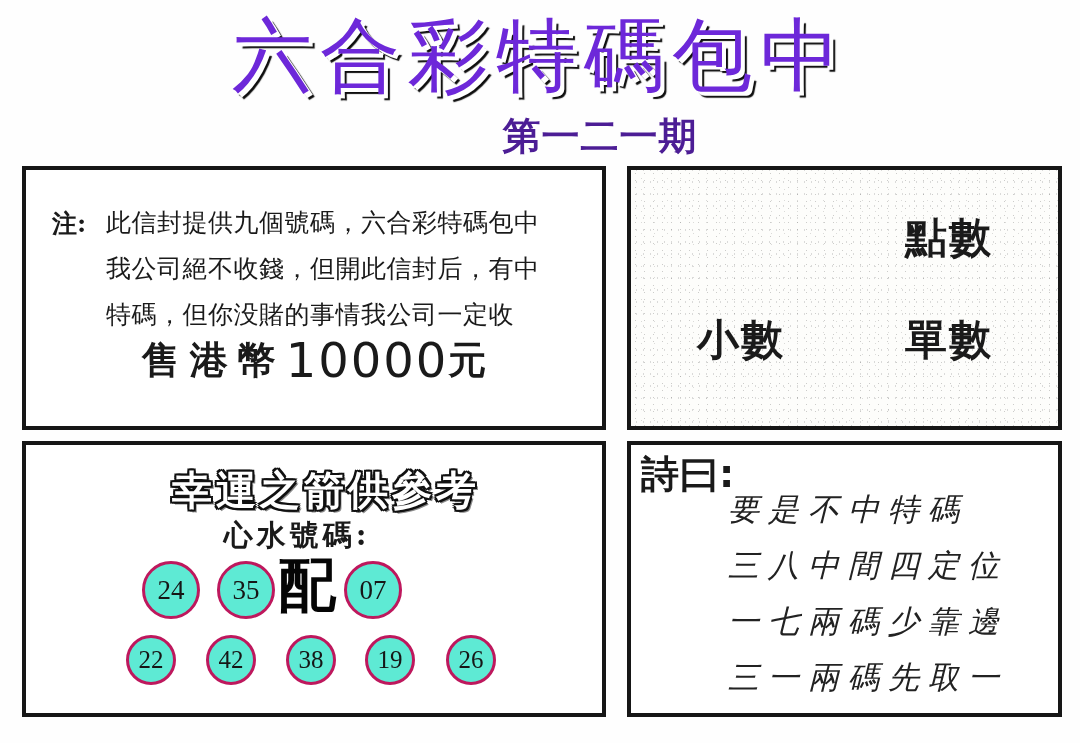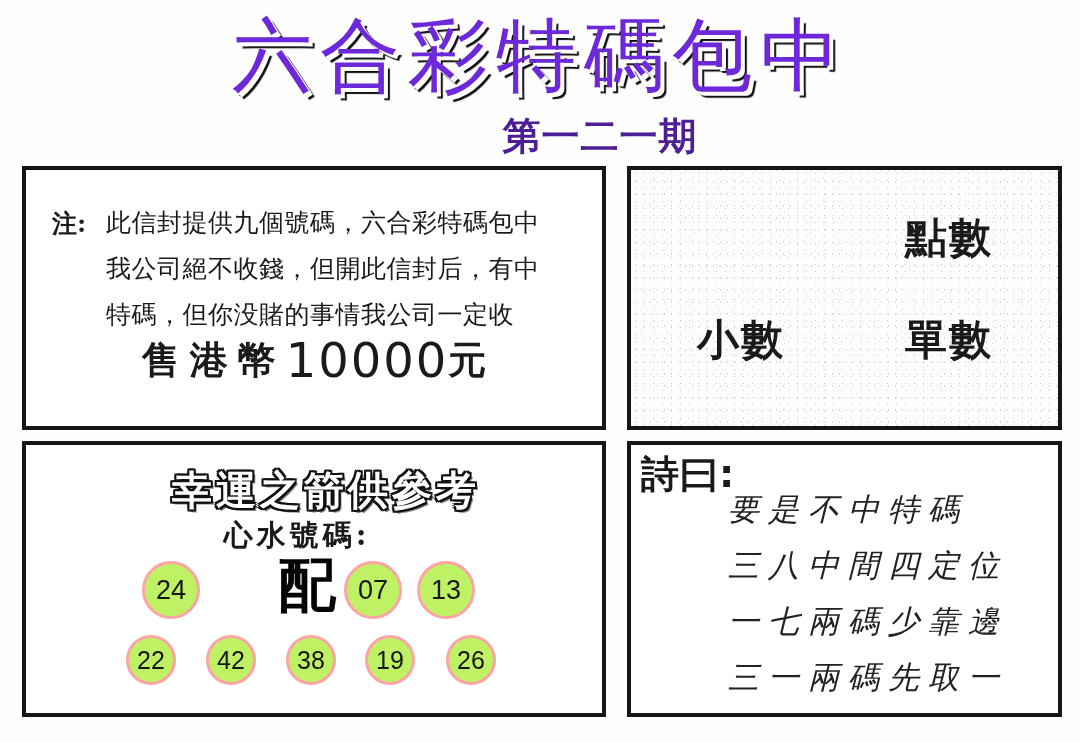--- a/index.html
+++ b/index.html
@@ -83,23 +83,23 @@
       -2px -2px 0 #111,2px -2px 0 #111,-2px 2px 0 #111,2px 2px 0 #111,
       -2px 0 0 #111,2px 0 0 #111,0 -2px 0 #111,0 2px 0 #111,
       3px 3px 0 #8a8a8a;
   }
   .lucky-subtitle{
     position:absolute;left:-17px;top:71px;width:576px;text-align:center;
     font-family:"DejaVu Serif",serif;font-size:29px;font-weight:600;
     letter-spacing:4px;
   }
   .ball{
-    position:absolute;border:3px solid #fca5a5;border-radius:50%;
-    background:#bef264;display:flex;align-items:center;justify-content:center;
-    font-family:Liberation Sans, sans-serif;color:#161616;
+    position:absolute;border:3px solid #be185d;border-radius:50%;
+    background:#5eead4;display:flex;align-items:center;justify-content:center;
+    font-family:Liberation Serif, serif;color:#161616;
   }
   .r1{width:52px;height:52px;top:116px;font-size:27px;}
   .r2{width:44px;height:44px;top:190px;font-size:25px;}
   .c24{left:116px;} .c35{left:191px;} .c07{left:318px;} .c13{left:391px;}
   .c22{left:100px;} .c42{left:180px;} .c38{left:260px;} .c19{left:339px;} .c26{left:420px;}
   .pair-char{
     position:absolute;left:249px;top:108px;width:64px;height:64px;
     font-family:"DejaVu Serif",serif;font-size:58px;font-weight:bold;
     line-height:64px;text-align:center;color:#050505;
   }
@@ -141,23 +141,23 @@
     <span class="bet-item bi2">點數</span>
     <span class="bet-item bi3">小數</span>
     <span class="bet-item bi4">單數</span>
   </div>
 
   <div class="box lucky-box">
     <div class="lucky-title">幸運之箭供參考</div>
     <div class="lucky-subtitle">心水號碼:</div>
 
     <span class="ball r1 c24">24</span>
+    <span class="ball r1 c35">35</span>
     <span class="pair-char">配</span>
     <span class="ball r1 c07">07</span>
-    <span class="ball r1 c13">13</span>
 
     <span class="ball r2 c22">22</span>
     <span class="ball r2 c42">42</span>
     <span class="ball r2 c38">38</span>
     <span class="ball r2 c19">19</span>
     <span class="ball r2 c26">26</span>
   </div>
 
   <div class="box poem-box">
     <div class="poem-label">詩曰:</div>

